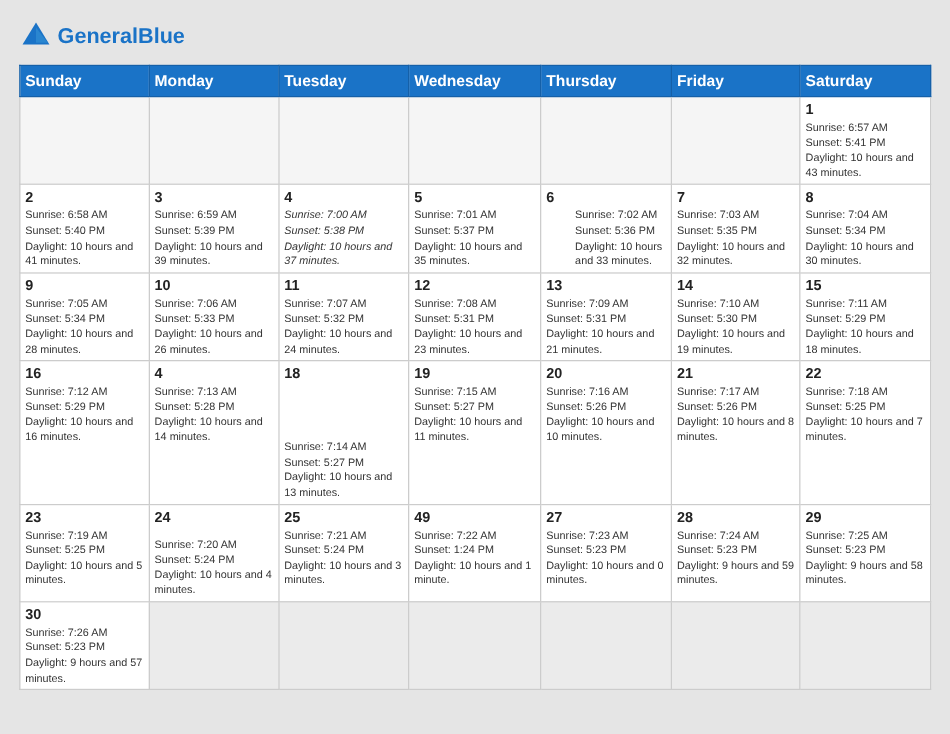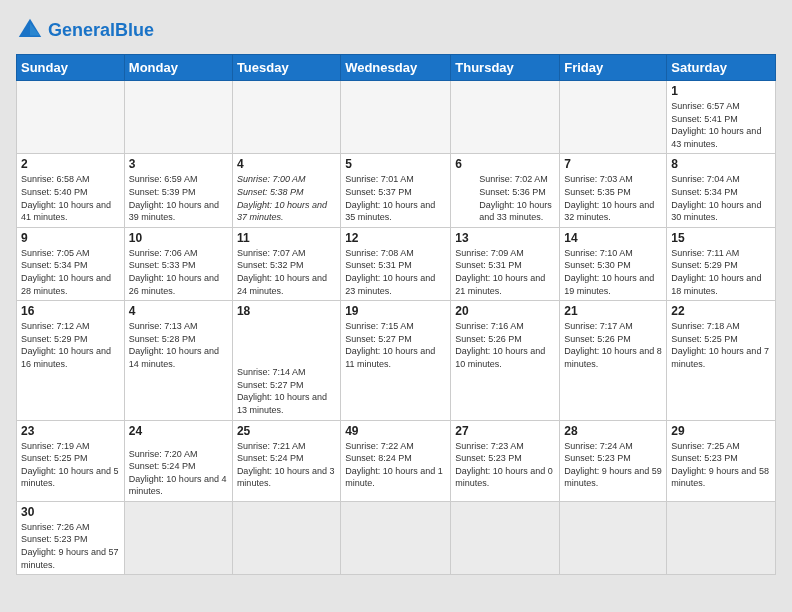--- a/index.html
+++ b/index.html
@@ -287,21 +287,21 @@
           </td>
           <td>
             <span class="day-number">25</span>
             <div class="day-info" style="white-space: pre-line;">Sunrise: 7:21 AM
 Sunset: 5:24 PM
 Daylight: 10 hours and 3 minutes.</div>
           </td>
           <td>
             <span class="day-number">49</span>
             <div class="day-info" style="white-space: pre-line;">Sunrise: 7:22 AM
-Sunset: 8:24 PM
+Sunset: 1:24 PM
 Daylight: 10 hours and 1 minute.</div>
           </td>
           <td>
             <span class="day-number">27</span>
             <div class="day-info" style="white-space: pre-line;">Sunrise: 7:23 AM
 Sunset: 5:23 PM
 Daylight: 10 hours and 0 minutes.</div>
           </td>
           <td>
             <span class="day-number">28</span>

